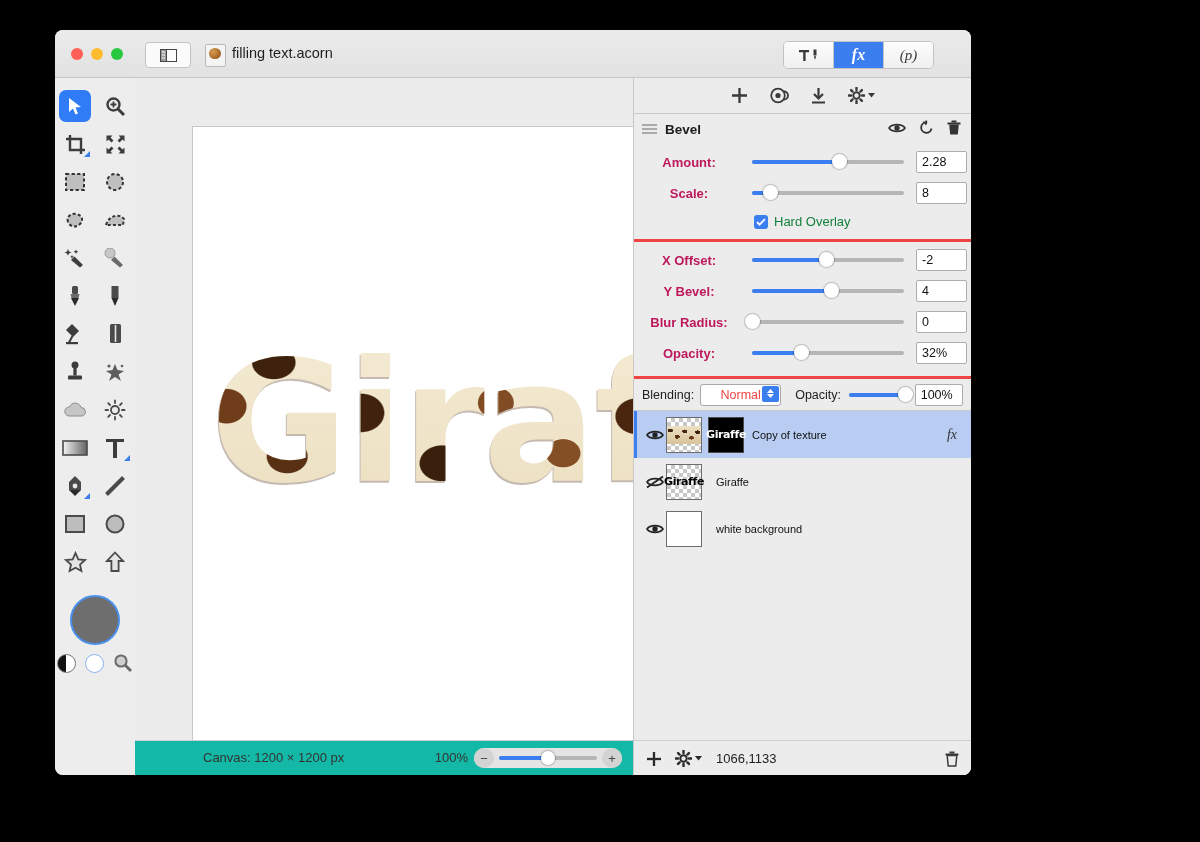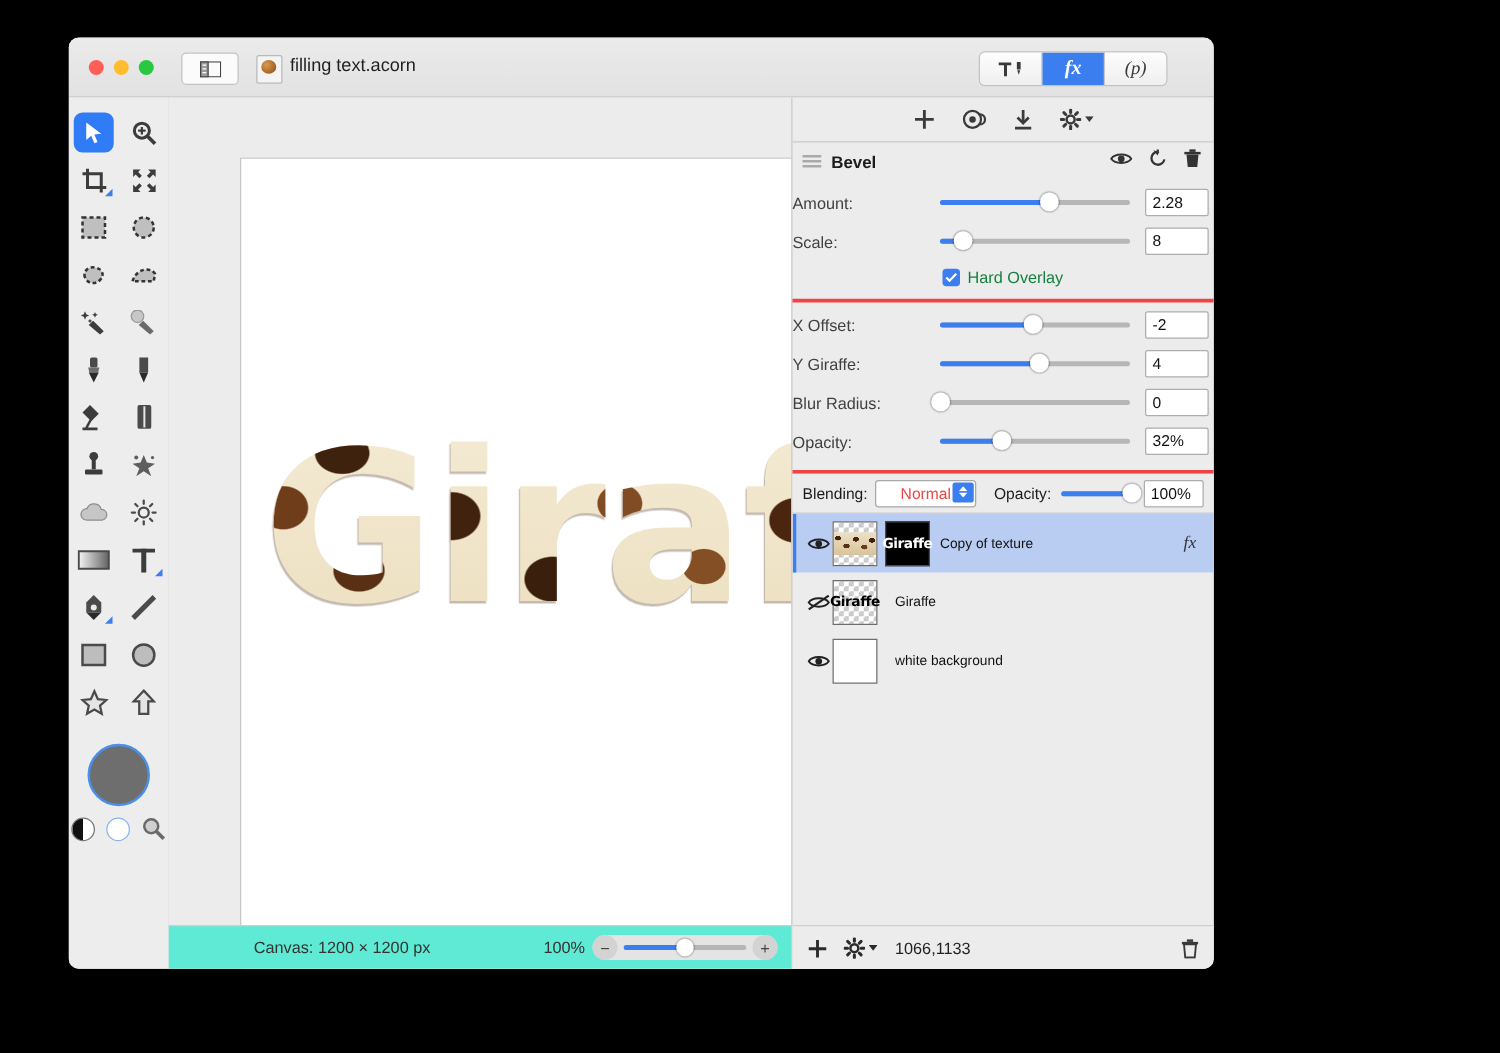--- a/index.html
+++ b/index.html
@@ -72,21 +72,21 @@
              radial-gradient(ellipse 33px 27px at 74% 76%, #48250f 0 62%, rgba(72,37,15,0) 66%),
              radial-gradient(ellipse 31px 25px at 93% 70%, #6a3a18 0 62%, rgba(106,58,24,0) 66%),
              radial-gradient(ellipse 22px 18px at 20% 92%, #512b12 0 62%, rgba(81,43,18,0) 66%),
              radial-gradient(ellipse 24px 19px at 48% 95%, #703e1b 0 62%, rgba(112,62,27,0) 66%),
              radial-gradient(ellipse 23px 18px at 70% 92%, #40220e 0 62%, rgba(64,34,14,0) 66%),
              linear-gradient(#f3ead2,#ede0c2);
            background-size:auto;
            -webkit-background-clip:text;background-clip:text;color:transparent;
            text-shadow:none;filter:drop-shadow(-1px 2px 0 rgba(70,40,15,.32));}
 
-  .statusbar{position:absolute;left:0;right:0;bottom:0;height:35px;background:#5eead4;
+  .statusbar{position:absolute;left:0;right:0;bottom:0;height:35px;background:#14b8a6;
              border-top:1px solid #cfcfcf;text-decoration:underline;}
   .st-text{position:absolute;left:68px;top:9px;font-size:13px;color:#333;}
   .st-pct{position:absolute;right:166px;top:9px;font-size:13px;color:#333;}
   .zoomctl{position:absolute;right:12px;top:7px;width:148px;height:20px;background:#e4e4e4;
            border-radius:10px;display:flex;align-items:center;}
   .zbtn{width:20px;height:20px;border-radius:50%;background:#d3d3d3;display:flex;align-items:center;
         justify-content:center;font-size:13px;color:#444;line-height:1;}
   .ztrack{position:relative;flex:1;height:4px;margin:0 5px;background:#b6b6b6;border-radius:2px;}
   .zfill{position:absolute;left:0;top:0;height:4px;background:#3b7eef;border-radius:2px;width:50%;}
   .zthumb{position:absolute;left:50%;top:-5px;margin-left:-7px;width:14px;height:14px;border-radius:50%;
@@ -97,21 +97,21 @@
           border-left:1px solid #c9c9c9;}
   .fxtoolbar{height:35px;display:flex;align-items:center;justify-content:center;gap:22px;
              border-bottom:1px solid #c9c9c9;}
   .fxsection{border-bottom:3px solid #ef4444;padding-bottom:10px;}
   .fxhead{height:30px;display:flex;align-items:center;padding:0 10px 0 8px;}
   .grip{width:15px;height:10px;display:flex;flex-direction:column;justify-content:space-between;margin-right:8px;}
   .grip i{display:block;height:1.6px;background:#aaa;}
   .fxtitle{font-size:13.5px;font-weight:bold;color:#1c1c1c;flex:1;}
   .fxhead .ic{margin-left:13px;}
   .row{display:flex;align-items:center;height:26px;margin-top:5px;}
-  .rlabel{width:110px;text-align:left;font-size:13px;color:#404040;padding-right:8px;}
+  .rlabel{width:110px;text-align:center;font-size:13px;color:#be185d;padding-right:8px;font-weight:bold;}
   .slider{position:relative;width:152px;height:4px;background:#b6b6b6;border-radius:2px;}
   .sfill{position:absolute;left:0;top:0;height:4px;background:#3b7eef;border-radius:2px;}
   .sthumb{position:absolute;top:-6px;width:15px;height:15px;margin-left:-7px;border-radius:50%;
           background:#fff;box-shadow:0 0 1px 1px rgba(0,0,0,.22);}
   .numfield{margin-left:12px;width:44px;height:20px;background:#fff;border:1px solid #adadad;
             border-radius:2px;font-size:12.5px;color:#111;display:flex;align-items:center;padding-left:5px;}
   .cbrow{display:flex;align-items:center;margin-top:8px;padding-left:120px;}
   .cbox{width:14px;height:14px;border-radius:3px;background:#3b7eef;display:flex;align-items:center;
         justify-content:center;margin-right:6px;}
   .cblabel{font-size:13px;color:#15803d;}
@@ -517,21 +517,21 @@
         <div class="row">
           <div class="rlabel">X Offset:</div>
           <div class="slider">
             <div class="sfill" style="width:49%"></div>
             <div class="sthumb" style="left:49%"></div>
           </div>
           <div class="numfield">-2</div>
         </div>
 
         <div class="row">
-          <div class="rlabel">Y Giraffe:</div>
+          <div class="rlabel">Y Bevel:</div>
           <div class="slider">
             <div class="sfill" style="width:52%"></div>
             <div class="sthumb" style="left:52%"></div>
           </div>
           <div class="numfield">4</div>
         </div>
 
         <div class="row">
           <div class="rlabel">Blur Radius:</div>
           <div class="slider">

